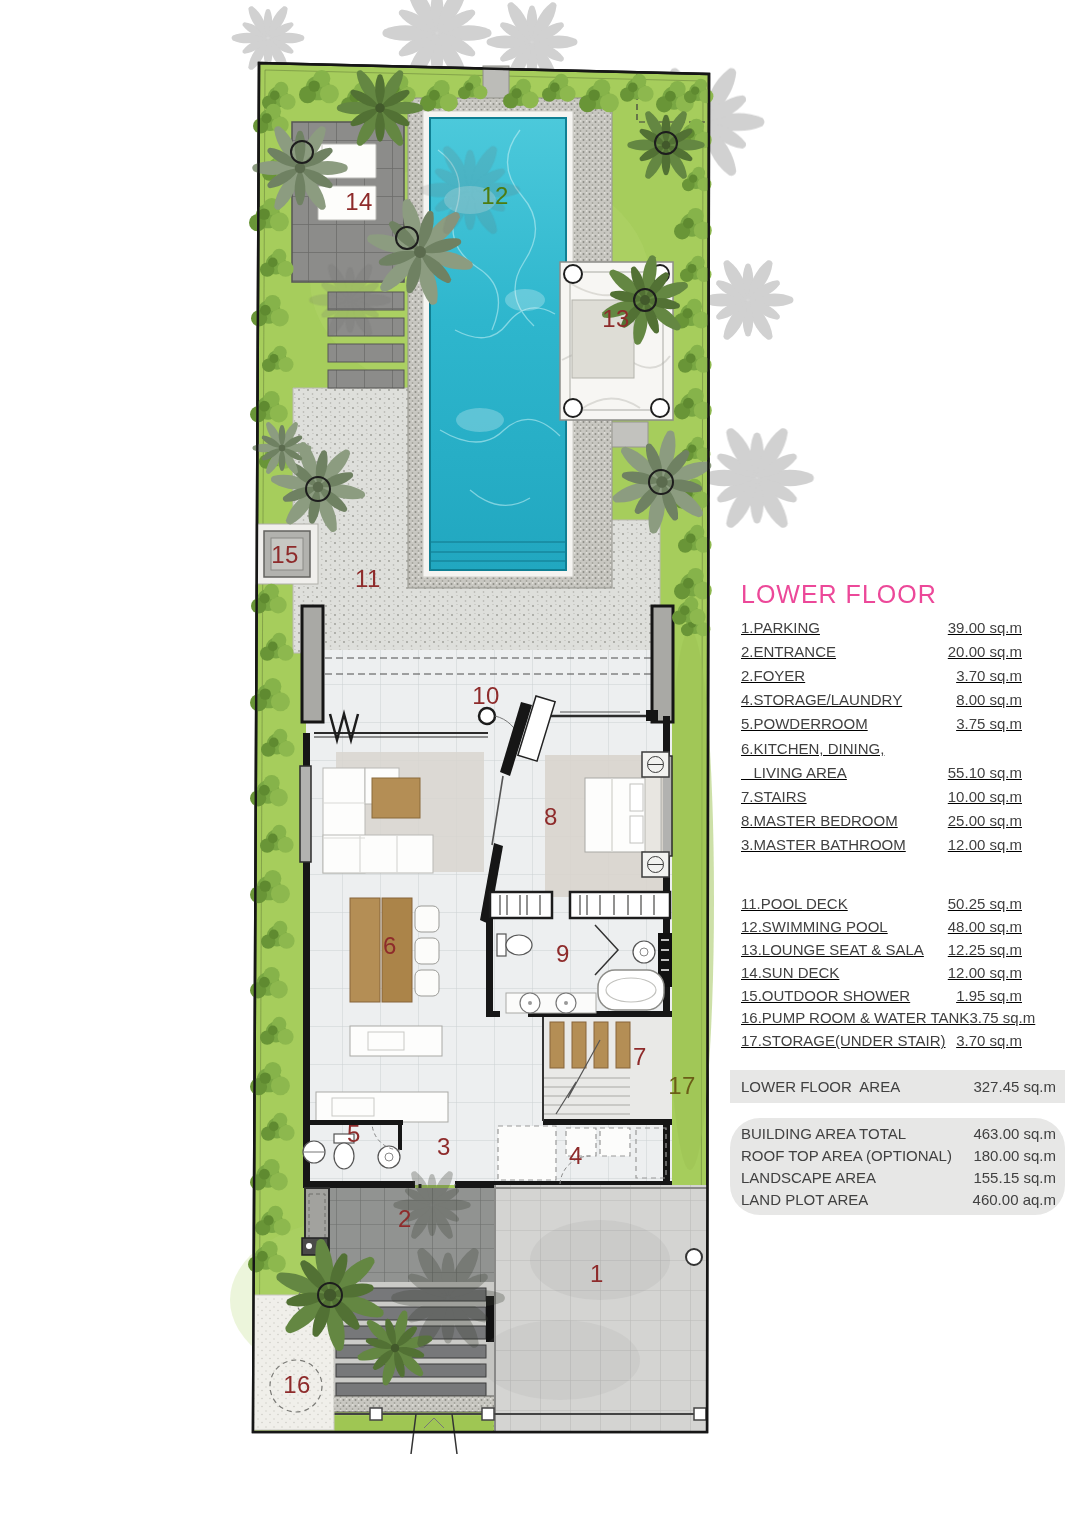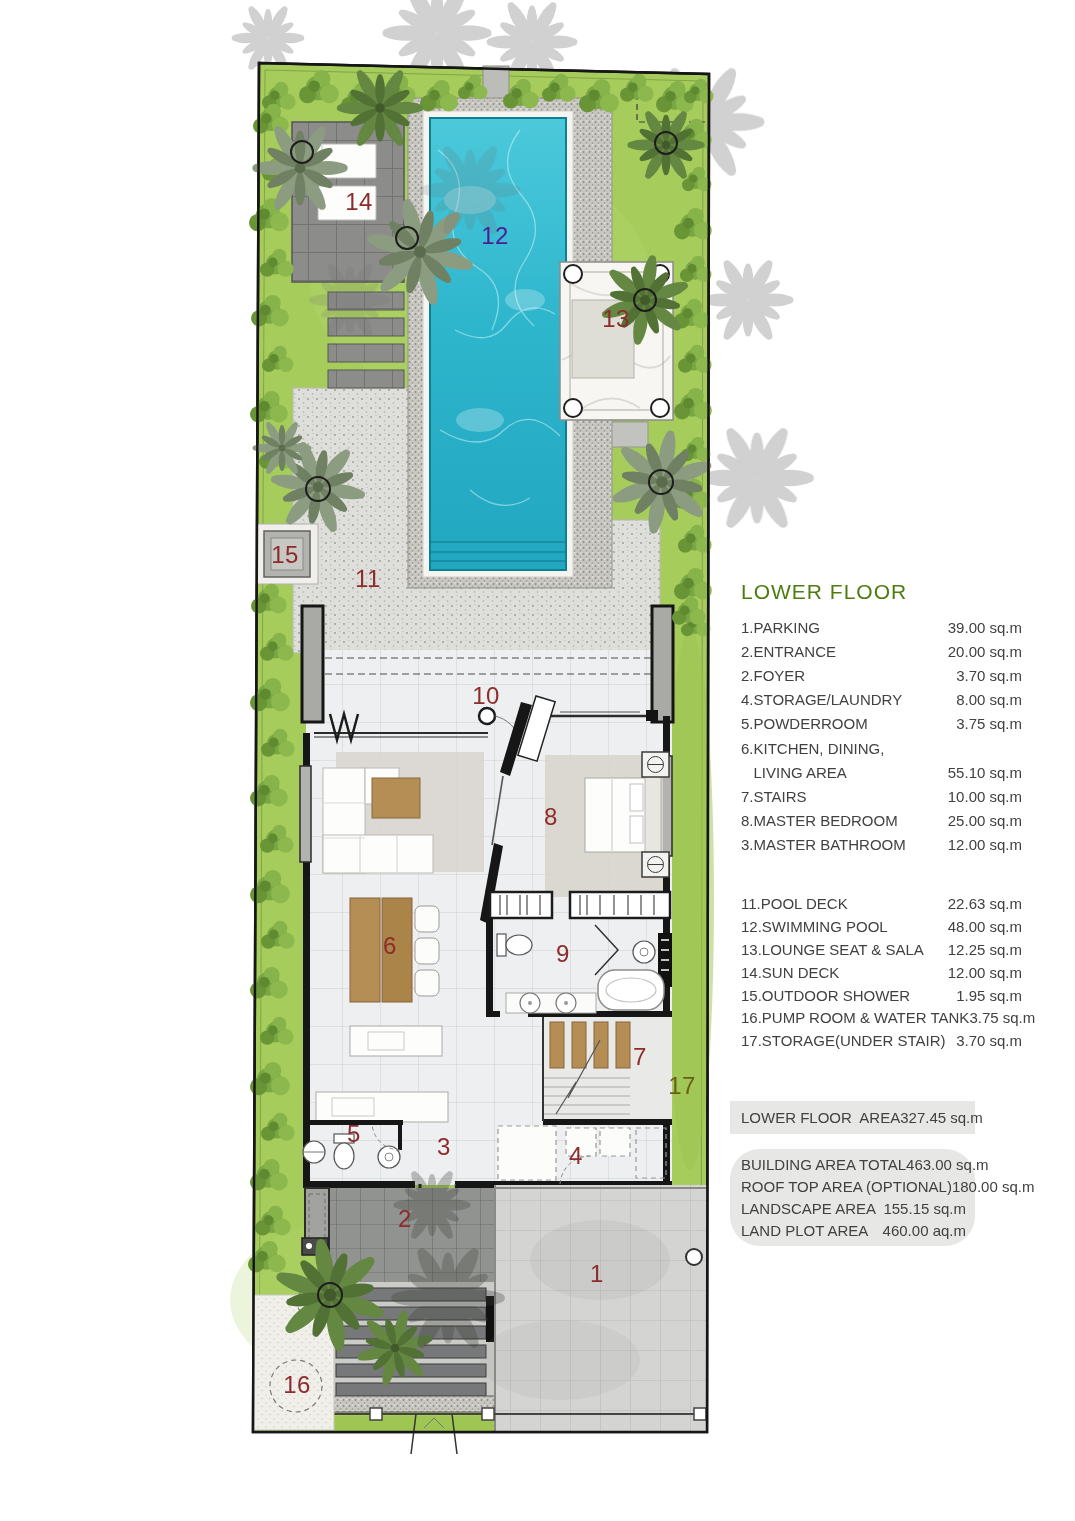--- a/index.html
+++ b/index.html
@@ -3,32 +3,32 @@
 <meta charset="utf-8">
 <style>
   html,body{margin:0;padding:0;background:#ffffff;}
   .stage{position:relative;width:1075px;height:1521px;background:#fff;overflow:hidden;
          font-family:"Liberation Sans",sans-serif;}
   .plan-svg{position:absolute;left:0;top:0;}
   
   .room-label{position:absolute;transform:translate(-50%,-50%);font-size:24px;
               font-weight:400;letter-spacing:.5px;}
   
-  .lg-title{position:absolute;left:741px;top:580px;font-size:21px;color:#4d7c0f;
+  .lg-title{position:absolute;left:741px;top:580px;font-size:25px;color:#ec4899;
             letter-spacing:1px;}
-  .lg-group{position:absolute;left:741px;width:281px;}
+  .lg-group{position:absolute;left:741px;width:281px;text-decoration:underline;}
   #lg-group1{top:615px;}
   #lg-group1 .lg-row{height:24.2px;}
   #lg-group2{top:892px;}
   #lg-group2 .lg-row{height:22.9px;}
   .lg-row{display:flex;justify-content:space-between;align-items:center;
           font-size:15px;color:#414141;}
   .lg-label{white-space:pre;}
   .lg-value{white-space:pre;text-align:right;}
-  .band{position:absolute;left:730px;width:245px;background:#e7e7e6;box-sizing:border-box;margin-top:31px;}
+  .band{position:absolute;left:730px;width:335px;background:#e7e7e6;box-sizing:border-box;}
   #band-floor{top:1070px;height:33px;display:flex;align-items:center;padding:0 9px 0 11px;}
   #band-floor .lg-row{flex:1;}
   #band-summary{top:1118px;height:97px;display:flex;flex-direction:column;
                 justify-content:space-around;padding:4px 9px 4px 11px;border-radius:30px;}
 </style>
 </head>
 <body>
 
 <div class="stage">
 
@@ -527,21 +527,21 @@
       <span class="room-label" style="left: 405px; top: 1219px; color: rgb(142, 43, 43);">2</span>
       <span class="room-label" style="left: 444px; top: 1147px; color: rgb(142, 43, 43);">3</span>
       <span class="room-label" style="left: 576px; top: 1156px; color: rgb(142, 43, 43);">4</span>
       <span class="room-label" style="left: 354px; top: 1134px; color: rgb(142, 43, 43);">5</span>
       <span class="room-label" style="left: 390px; top: 946px; color: rgb(142, 43, 43);">6</span>
       <span class="room-label" style="left: 640px; top: 1057px; color: rgb(142, 43, 43);">7</span>
       <span class="room-label" style="left: 551px; top: 817px; color: rgb(142, 43, 43);">8</span>
       <span class="room-label" style="left: 563px; top: 954px; color: rgb(142, 43, 43);">9</span>
       <span class="room-label" style="left: 486px; top: 696px; color: rgb(142, 43, 43);">10</span>
       <span class="room-label" style="left: 368px; top: 579px; color: rgb(142, 43, 43);">11</span>
-      <span class="room-label" style="left: 495px; top: 196px; color: #4c1d95; margin-top: 40px;">12</span>
+      <span class="room-label" style="left: 495px; top: 196px; color: #4d7c0f;">12</span>
       <span class="room-label" style="left: 616px; top: 319px; color: rgb(142, 43, 43);">13</span>
       <span class="room-label" style="left: 359px; top: 202px; color: rgb(142, 43, 43);">14</span>
       <span class="room-label" style="left: 285px; top: 555px; color: rgb(142, 43, 43);">15</span>
       <span class="room-label" style="left: 297px; top: 1385px; color: rgb(142, 43, 43);">16</span>
       <span class="room-label" style="left: 682px; top: 1086px; color: rgb(107, 93, 23);">17</span>
     </div>
 
 <div class="lg-title">LOWER FLOOR</div>
 
 <div class="lg-group" id="lg-group1">
@@ -595,21 +595,21 @@
       <span class="lg-label">3.MASTER BATHROOM</span>
       <span class="lg-value">12.00 sq.m</span>
     </div>
 
   </div>
 
 <div class="lg-group" id="lg-group2">
 
     <div class="lg-row">
       <span class="lg-label">11.POOL DECK</span>
-      <span class="lg-value">22.63 sq.m</span>
+      <span class="lg-value">50.25 sq.m</span>
     </div>
 
     <div class="lg-row">
       <span class="lg-label">12.SWIMMING POOL</span>
       <span class="lg-value">48.00 sq.m</span>
     </div>
 
     <div class="lg-row">
       <span class="lg-label">13.LOUNGE SEAT &amp; SALA</span>
       <span class="lg-value">12.25 sq.m</span>

